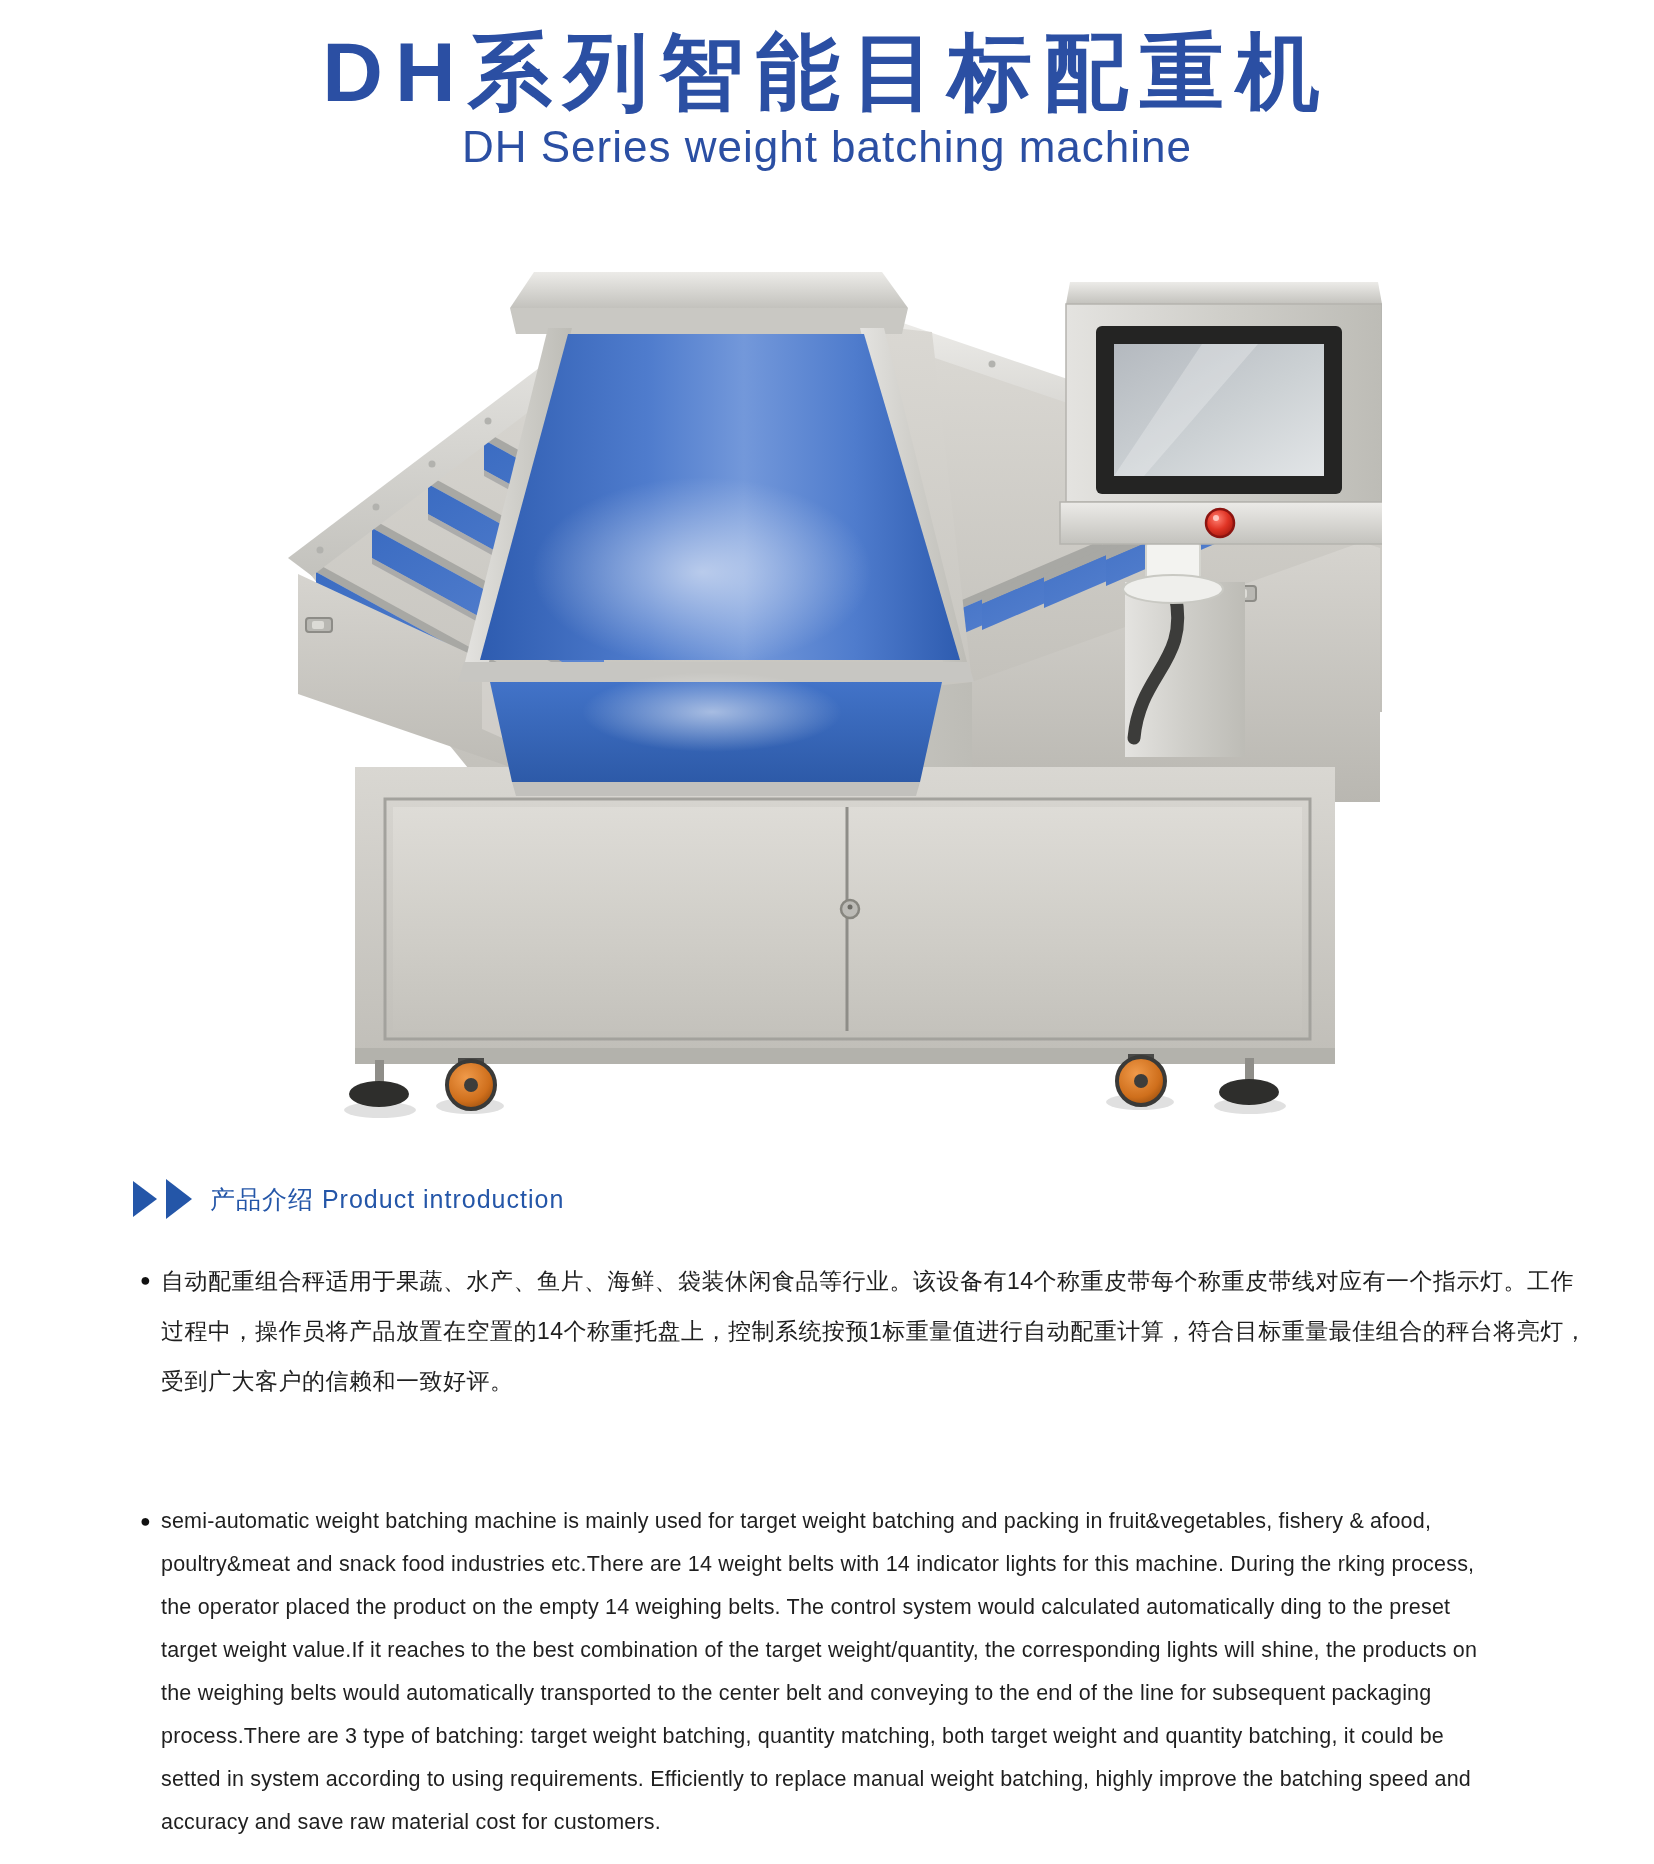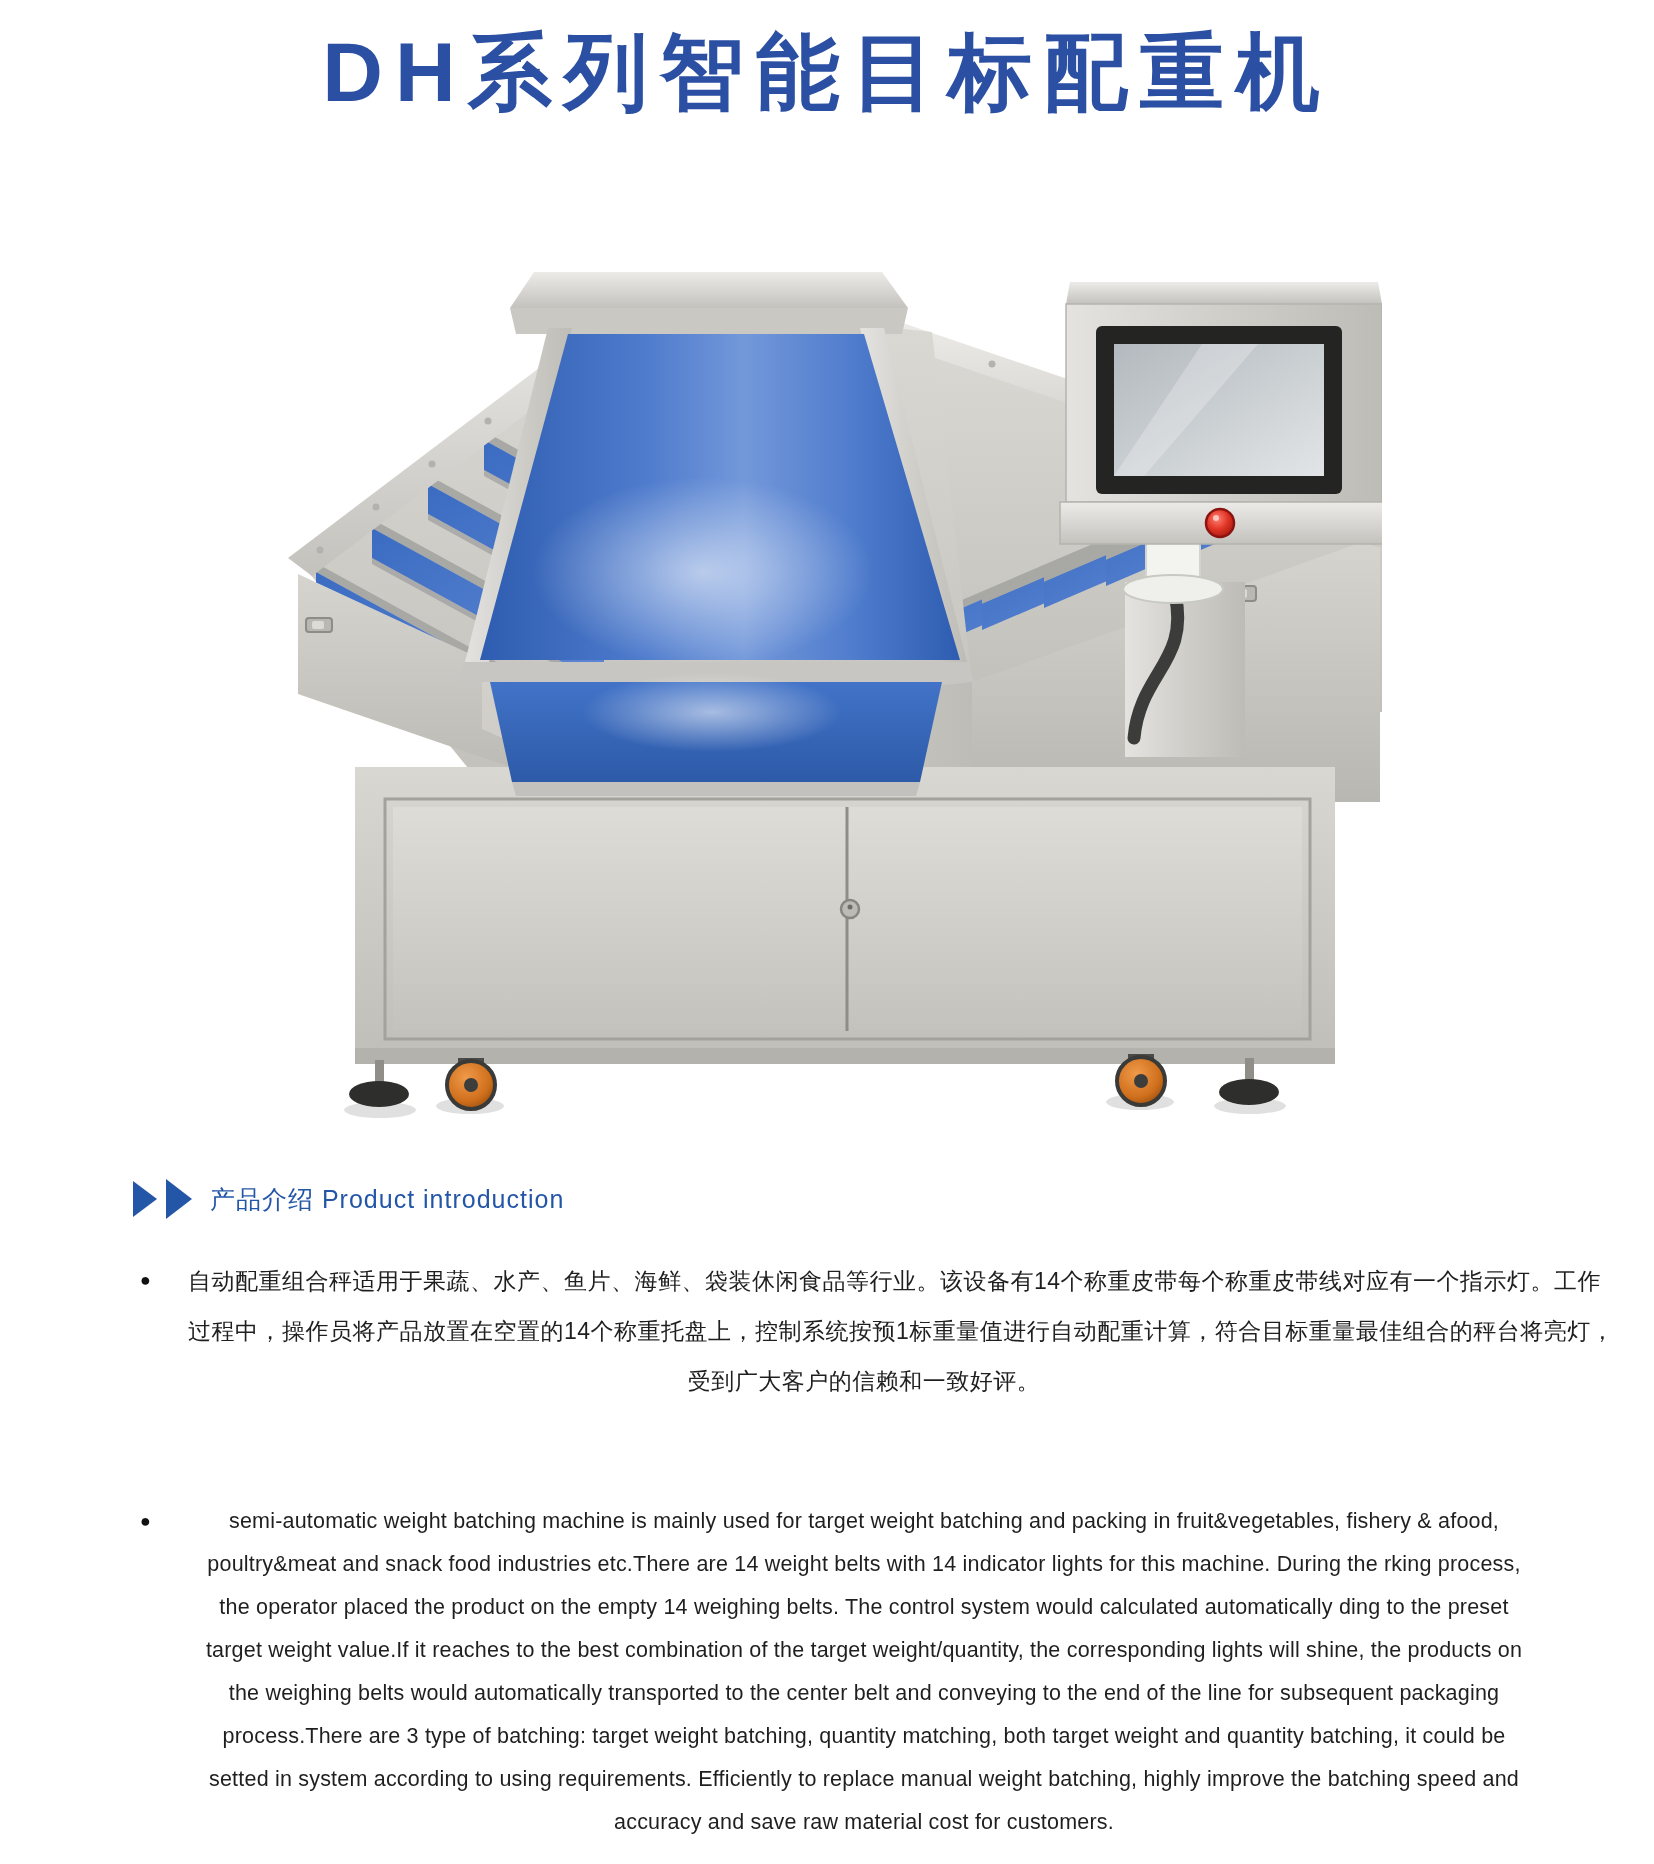--- a/index.html
+++ b/index.html
@@ -11,35 +11,36 @@
   .title-en{font-size:44px;font-weight:normal;letter-spacing:1px;margin:6px 0 0 0;}
   
   .machine-figure{position:absolute;left:272px;top:242px;width:1110px;height:880px;}
   
   .section-heading{position:absolute;left:133px;top:1178px;display:flex;align-items:center;gap:16px;}
   .section-heading .arrows{display:flex;align-items:center;gap:7px;}
   .section-heading .label{font-size:25px;color:#2456a8;letter-spacing:1px;}
   
   .para{position:absolute;left:140px;width:1400px;color:#1f1f1f;}
   .para .bullet{position:absolute;left:0;font-size:18px;color:#111;}
-  .para .lines{margin-left:48px;text-align:center;}
+  .para .lines{margin-left:21px;}
   .para-zh{top:1256px;}
   .para-zh .bullet{top:14px;}
   .para-zh .line{font-size:23px;line-height:50px;white-space:nowrap;letter-spacing:0.5px;}
   .para-en{top:1500px;}
   .para-en .bullet{top:11px;}
   .para-en .line{font-size:21.5px;line-height:43px;white-space:nowrap;letter-spacing:0.2px;}
 </style>
 </head>
 <body>
 
 <div class="page">
 
   <header class="brand-header">
     <h1 class="title-zh">DH系列智能目标配重机</h1>
+    <h2 class="title-en">DH Series weight batching machine</h2>
   </header>
 
   <figure class="machine-figure" style="margin:0">
     <svg viewBox="0 0 1110 880" width="1110" height="880">
       <defs>
         <linearGradient id="gSteelDeck" x1="0" y1="0" x2="0" y2="1">
           <stop offset="0" stop-color="#dbd9d4"></stop>
             <stop offset="1" stop-color="#c1bfb9"></stop>
         </linearGradient>
         <linearGradient id="gSteelL" x1="0" y1="0" x2="0" y2="1">

